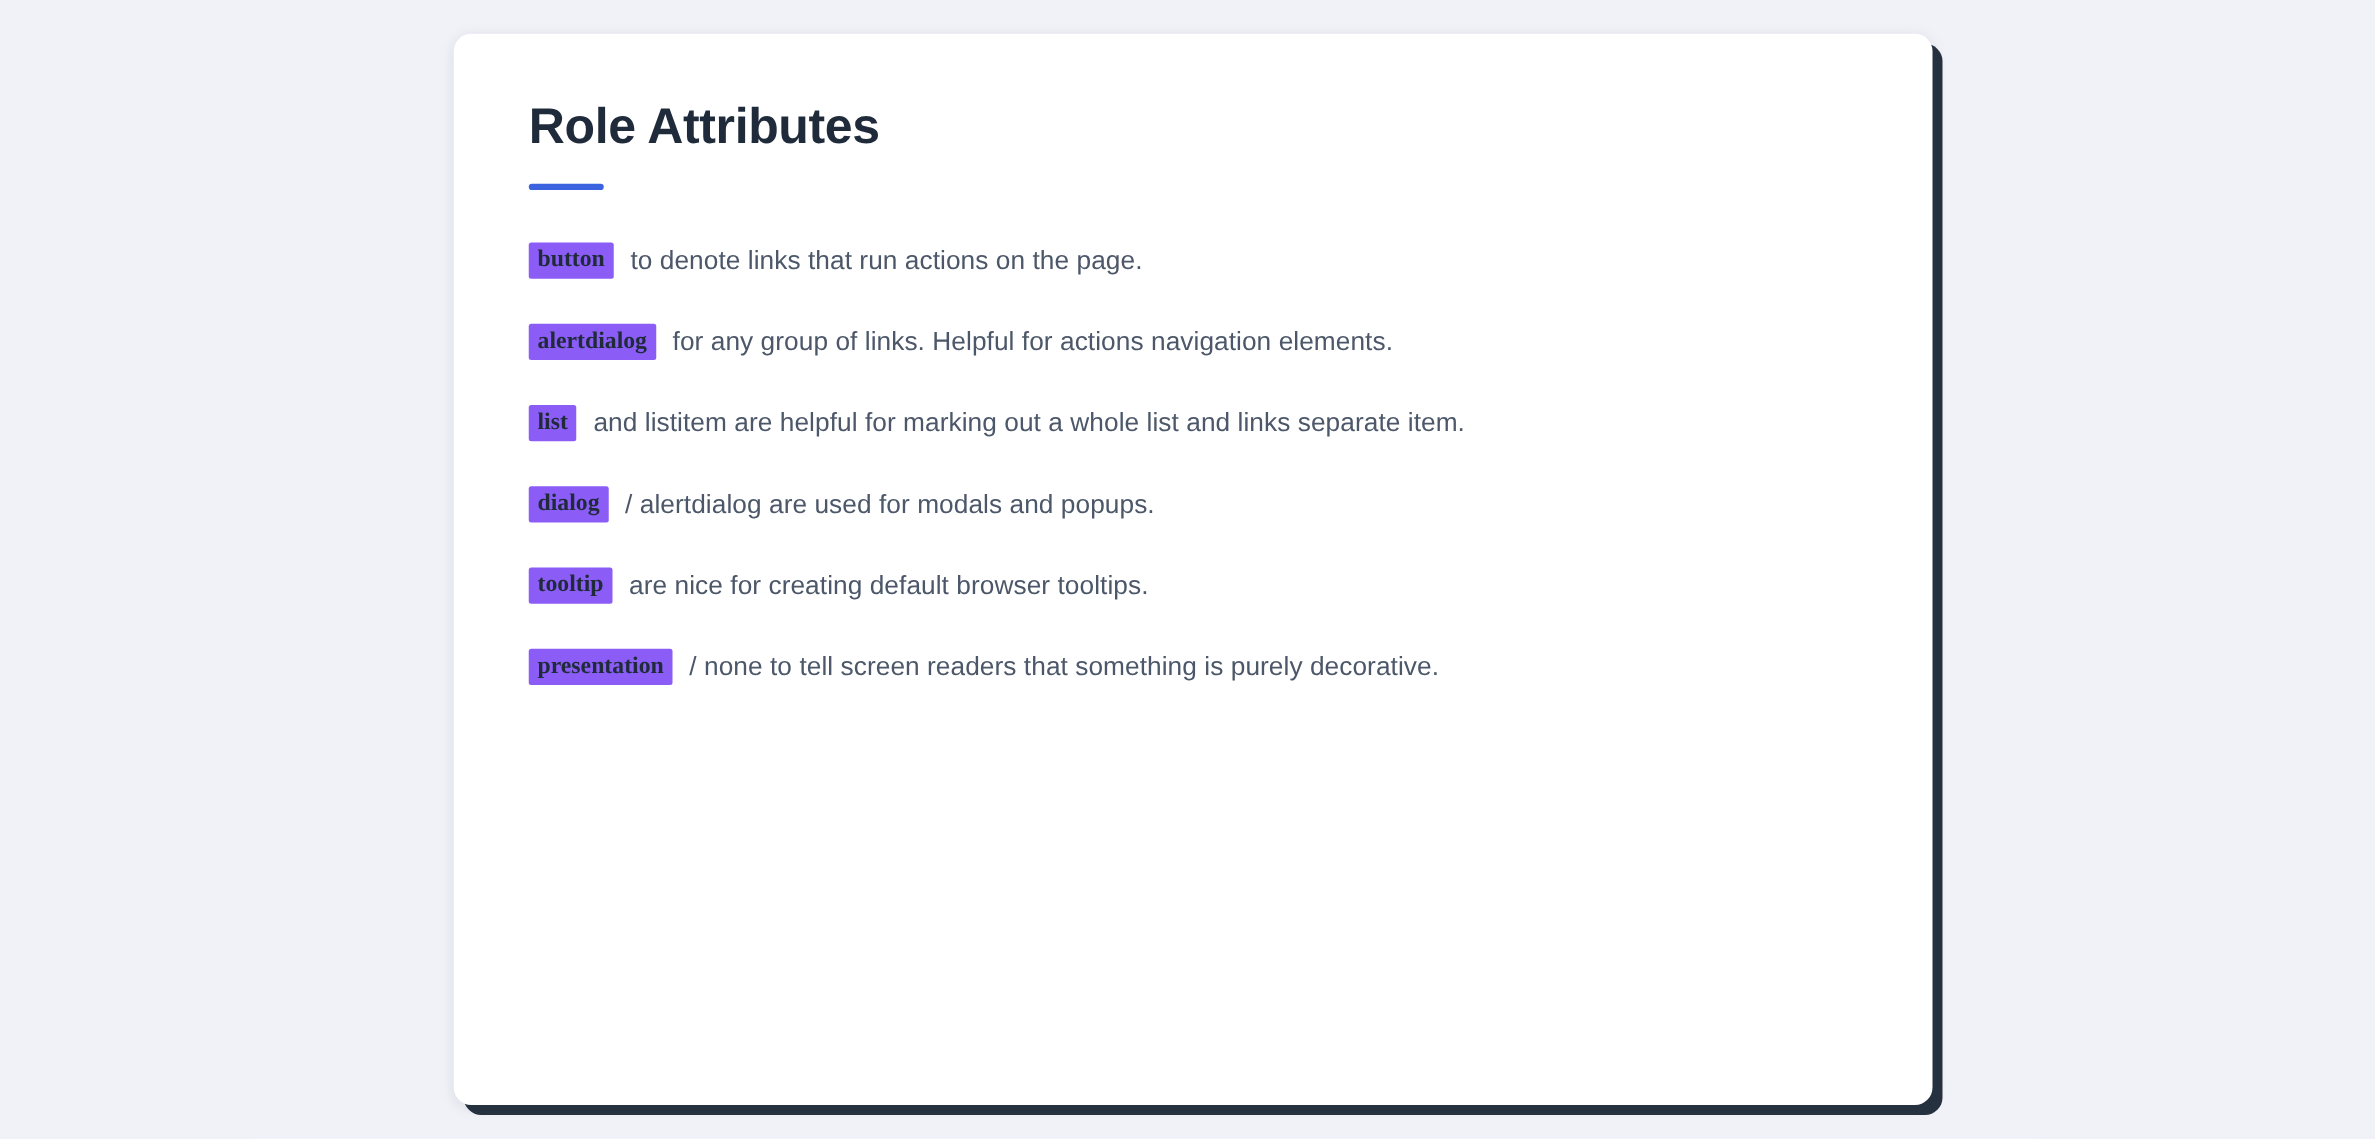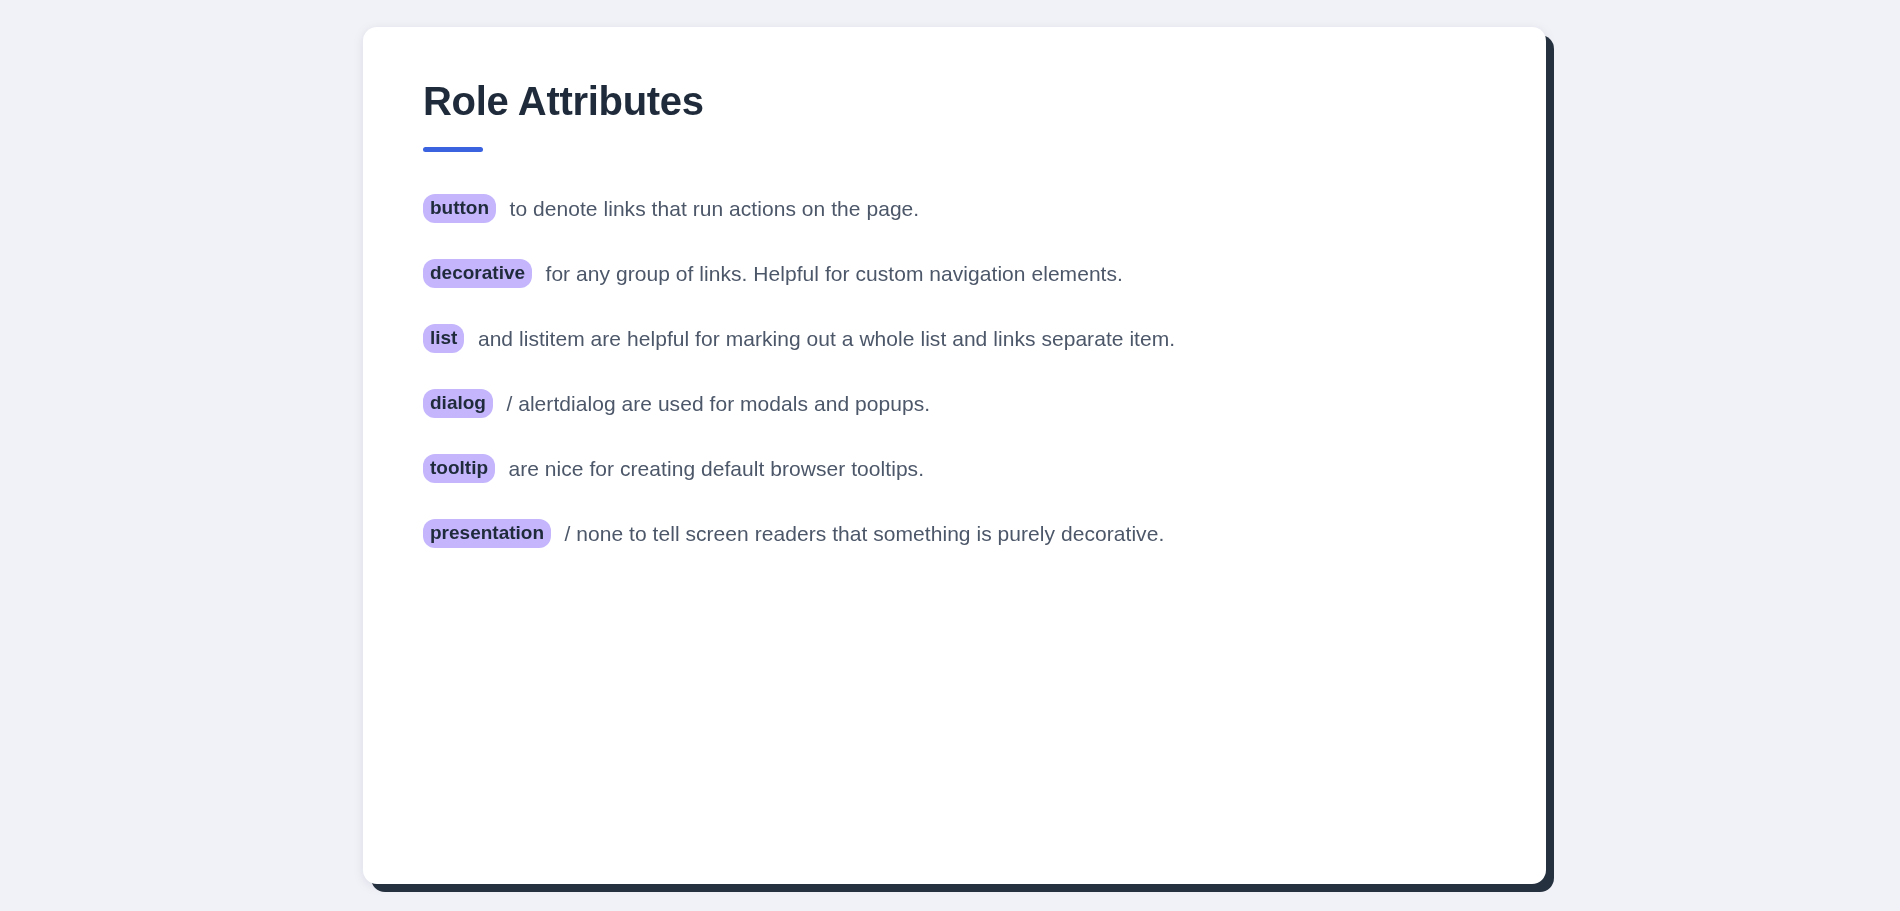--- a/index.html
+++ b/index.html
@@ -66,26 +66,26 @@
     display: block;
     margin-bottom: 36px;
     white-space: nowrap;
   }
   .role-item:last-child {
     margin-bottom: 16px;
   }
 
   .role-code {
     display: inline-block;
-    font-family: Liberation Sans, sans-serif;
+    font-family: Liberation Serif, serif;
     font-weight: bold;
     font-size: 19px;
     color: #1f2b3a;
-    background: #c4b5fd;
-    border-radius: 12px;
+    background: #8b5cf6;
+    border-radius: 2px;
     padding: 3px 7px 4px 7px;
     vertical-align: middle;
   }
 
   .role-desc {
     display: inline;
     font-family: "Liberation Sans", sans-serif;
     font-size: 21px;
     color: #4c5769;
     vertical-align: middle;
@@ -105,22 +105,22 @@
       <div class="title-accent"></div>
 
       <ul class="role-list">
 
         <li class="role-item">
           <code class="role-code">button</code>
           <span class="role-desc">to denote links that run actions on the page.</span>
         </li>
 
         <li class="role-item">
-          <code class="role-code">decorative</code>
-          <span class="role-desc">for any group of links. Helpful for custom navigation elements.</span>
+          <code class="role-code">alertdialog</code>
+          <span class="role-desc">for any group of links. Helpful for actions navigation elements.</span>
         </li>
 
 
 
         <li class="role-item">
           <code class="role-code">list</code>
           <span class="role-desc">and listitem are helpful for marking out a whole list and links separate item.</span>
         </li>
 
         <li class="role-item">

